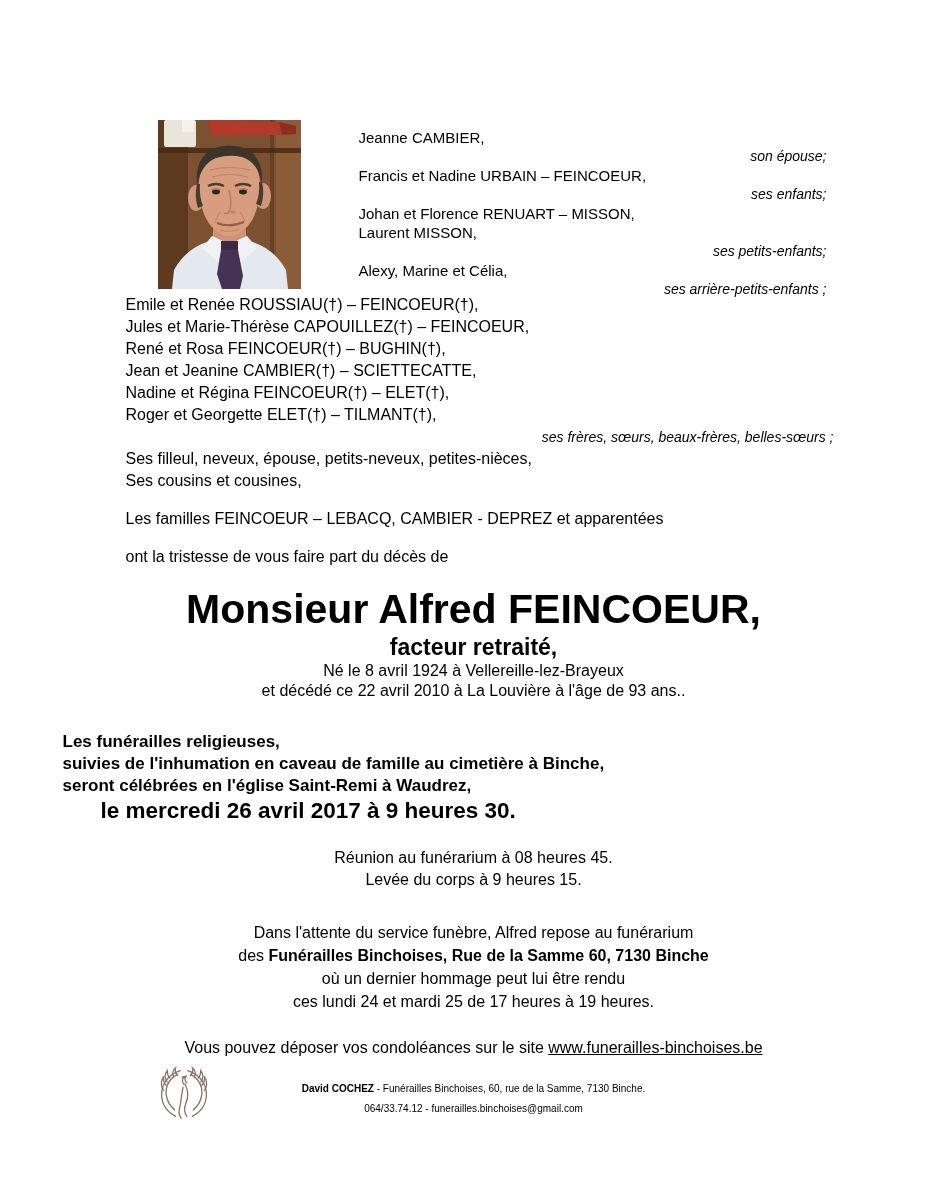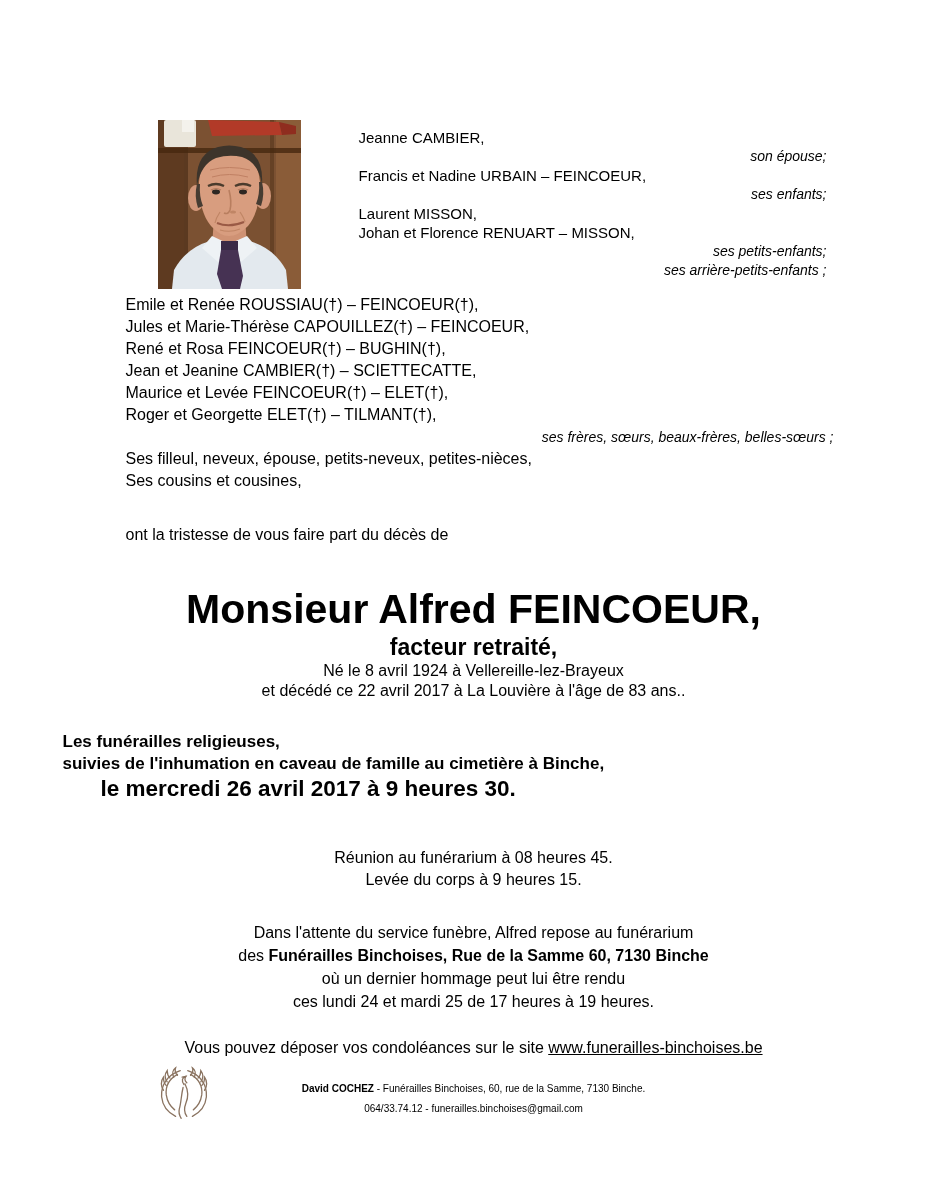--- a/index.html
+++ b/index.html
@@ -95,51 +95,54 @@
       <path d="M59 103 Q71 108 86 102" stroke="#9a5a45" stroke-width="2" fill="none"></path>
       <path d="M62 110 Q72 113 82 109" stroke="#c08565" stroke-width="1.1" fill="none"></path>
     </svg>
   </div>
 
   <div class="top-block">
     <div class="name">Jeanne CAMBIER,</div>
     <div class="relation">son épouse;</div>
     <div class="name">Francis et Nadine URBAIN – FEINCOEUR,</div>
     <div class="relation">ses enfants;</div>
+    <div class="name">Johan et Florence RENUART – MISSON,</div>
     <div class="name">Laurent MISSON,</div>
-    <div class="name">Johan et Florence RENUART – MISSON,</div>
     <div class="relation">ses petits-enfants;</div>
+    <div class="name">Alexy, Marine et Célia,</div>
     <div class="relation">ses arrière-petits-enfants ;</div>
   </div>
 
   <div class="main-block">
     <div class="name">Emile et Renée ROUSSIAU(†) – FEINCOEUR(†),</div>
     <div class="name">Jules et Marie-Thérèse CAPOUILLEZ(†) – FEINCOEUR,</div>
     <div class="name">René et Rosa FEINCOEUR(†) – BUGHIN(†),</div>
     <div class="name">Jean et Jeanine CAMBIER(†) – SCIETTECATTE,</div>
-    <div class="name">Maurice et Levée FEINCOEUR(†) – ELET(†),</div>
+    <div class="name">Nadine et Régina FEINCOEUR(†) – ELET(†),</div>
     <div class="name">Roger et Georgette ELET(†) – TILMANT(†),</div>
     <div class="relation">ses frères, sœurs, beaux-frères, belles-sœurs ;</div>
     <div class="name">Ses filleul, neveux, épouse, petits-neveux, petites-nièces,</div>
     <div class="name">Ses cousins et cousines,</div>
     <div class="spacer"></div>
+    <div class="name">Les familles FEINCOEUR – LEBACQ, CAMBIER - DEPREZ et apparentées</div>
     <div class="spacer"></div>
     <div class="name">ont la tristesse de vous faire part du décès de</div>
   </div>
 
   <div class="title-block">
     <div class="deceased-name">Monsieur Alfred FEINCOEUR,</div>
     <div class="deceased-occupation">facteur retraité,</div>
     <div class="birth-line">Né le 8 avril 1924 à Vellereille-lez-Brayeux</div>
-    <div class="death-line">et décédé ce 22 avril 2017 à La Louvière à l'âge de 83 ans..</div>
+    <div class="death-line">et décédé ce 22 avril 2010 à La Louvière à l'âge de 93 ans..</div>
   </div>
 
   <div class="ceremony-block">
     <div>Les funérailles religieuses,</div>
     <div>suivies de l'inhumation en caveau de famille au cimetière à Binche,</div>
+    <div>seront célébrées en l'église Saint-Remi à Waudrez,</div>
     <div class="ceremony-date">le mercredi 26 avril 2017 à 9 heures 30.</div>
   </div>
 
   <div class="schedule-block">
     <div>Réunion au funérarium à 08 heures 45.</div>
     <div>Levée du corps à 9 heures 15.</div>
   </div>
 
   <div class="repose-block">
     <div>Dans l'attente du service funèbre, Alfred repose au funérarium</div>

